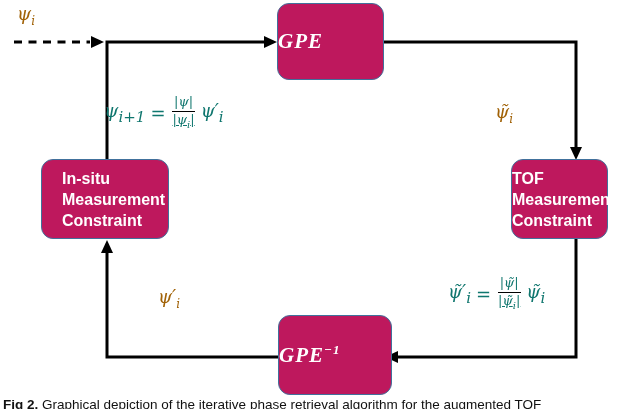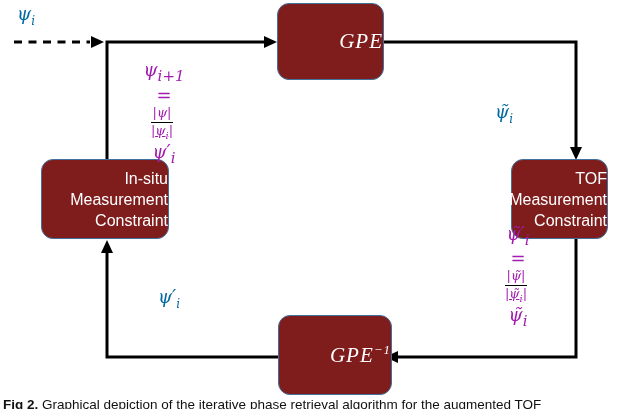--- a/index.html
+++ b/index.html
@@ -4,41 +4,41 @@
 <style>
   html,body { margin:0; padding:0; background:#fff; }
   #stage {
     position:relative; width:640px; height:409px;
     background:#ffffff; overflow:hidden;
     font-family:"Liberation Sans", sans-serif;
   }
   #connectors { position:absolute; left:0; top:0; z-index:1; }
   .node {
     position:absolute; z-index:2;
-    background:#7f1d1d; border:1.5px solid #41719C; border-radius:12px;
+    background:#be185d; border:1.5px solid #41719C; border-radius:12px;
     color:#ffffff; display:flex; flex-direction:column;
-    align-items:flex-end; justify-content:center;
-    box-sizing:border-box; text-align:center;
+    align-items:flex-start; justify-content:center;
+    box-sizing:border-box; text-align:center;font-weight:bold;
   }
   .node .bline { font-size:16px; line-height:21px; }
   .gpe-label {
     font-family:"Liberation Serif", serif; font-style:italic;
     font-size:21px; letter-spacing:1px;
   }
   .gpe-label sup { font-size:13px; }
   .mathlabel {
-    position:absolute; z-index:3; color:#0369a1;
+    position:absolute; z-index:3; color:#a16207;
     font-family:"DejaVu Serif", serif; font-style:italic; font-size:18px;
     white-space:nowrap;
   }
   .mathlabel sub { font-size:12px; font-style:italic; }
   .formula {
-    position:absolute; z-index:3; color:#a21caf;
+    position:absolute; z-index:3; color:#0f766e;
     font-family:"DejaVu Serif", serif; font-style:italic; font-size:18px;
-    display:flex; align-items:center; white-space:nowrap;flex-direction:column;
+    display:flex; align-items:center; white-space:nowrap;
   }
   .formula .eq { margin:0 5px; font-style:normal; }
   .frac {
     display:inline-flex; flex-direction:column; align-items:center;
     font-size:13px; line-height:1.15; vertical-align:middle; margin-right:4px;
   }
   .frac .num { border-bottom:1.4px solid #000; padding:0 2px 1px 2px; }
   .frac .den { padding:1px 2px 0 2px;text-decoration:underline; }
   .frac sub { font-size:10px; }
   #caption {
@@ -99,21 +99,21 @@
   <div class="formula" style="left:99px; top:92px; width:130px; height:42px; justify-content:center;">
     <span><span>ψ</span><sub>i+1</sub></span>
     <span class="eq">=</span>
     <span class="frac">
       <span class="num">|ψ|</span>
       <span class="den"><span>|ψ</span><sub>i</sub><span>|</span></span>
     </span>
     <span><span>ψ′</span><sub>i</sub></span>
   </div>
 
-  <div class="formula" style="left:448px; top:274px; width:140px; height:56px; justify-content:flex-end;">
+  <div class="formula" style="left:448px; top:266px; width:140px; height:56px; justify-content:flex-start;">
     <span><span>ψ̃′</span><sub>i</sub></span>
     <span class="eq">=</span>
     <span class="frac">
       <span class="num">|ψ̃|</span>
       <span class="den"><span>|ψ̃</span><sub>i</sub><span>|</span></span>
     </span>
     <span><span>ψ̃</span><sub>i</sub></span>
   </div>
 
   <div id="caption"><span class="cap-prefix">Fig 2.</span><span> Graphical depiction of the iterative phase retrieval algorithm for the augmented TOF</span></div>

